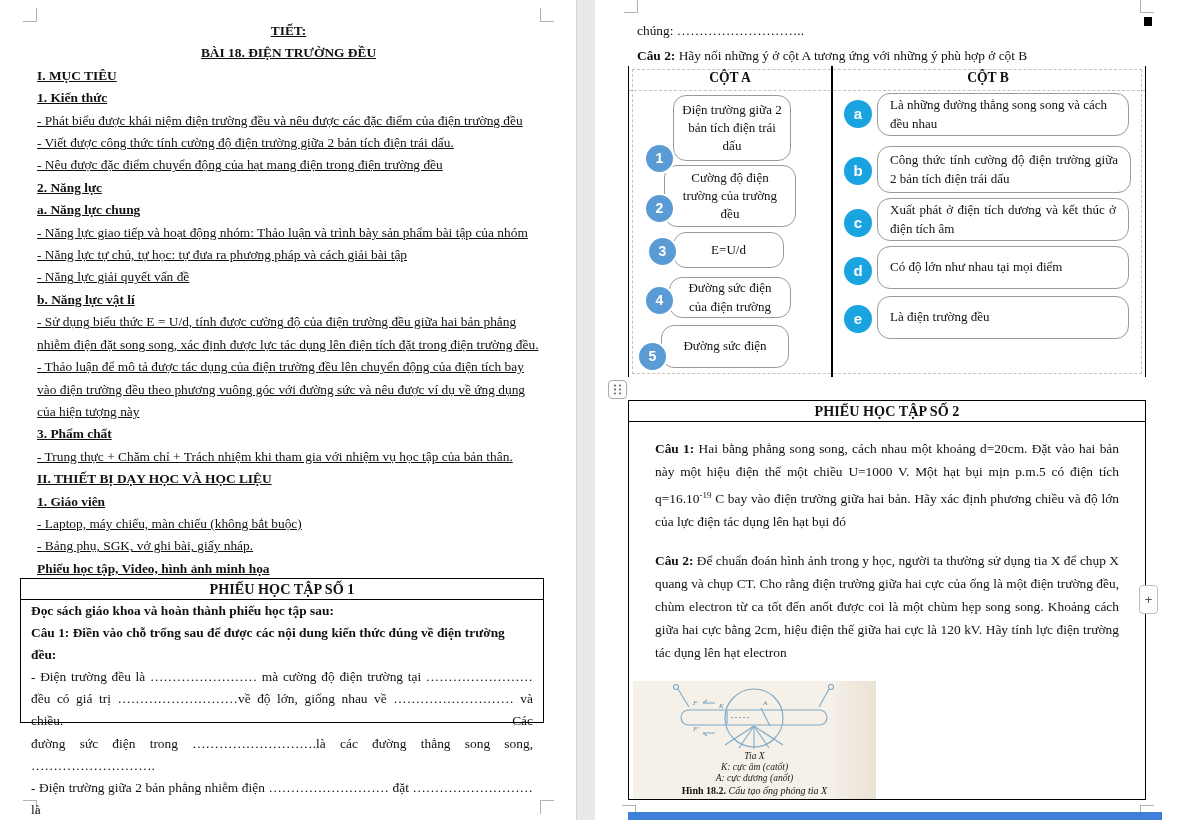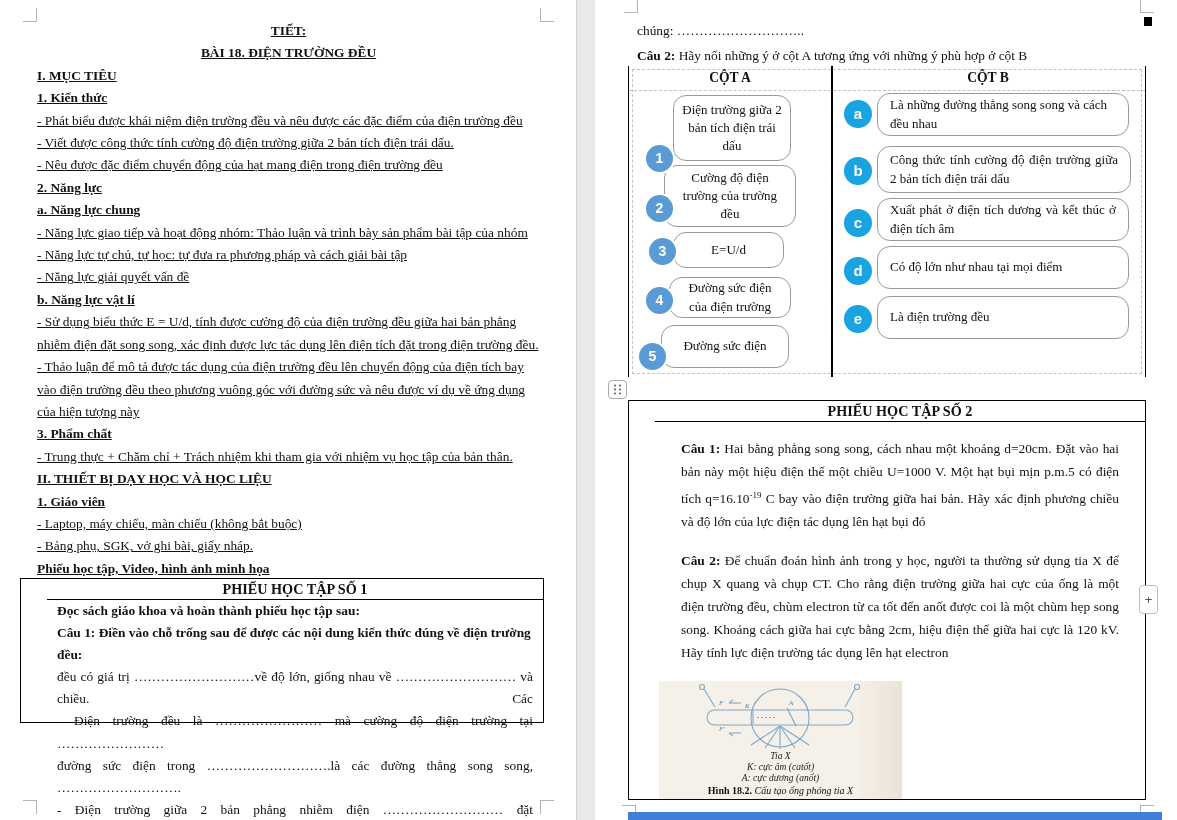--- a/index.html
+++ b/index.html
@@ -12,21 +12,21 @@
             border-left:1px solid #d4d4d4;border-right:1px solid #d4d4d4;}
   .mk{position:absolute;background:#b3b3b3;}
 
   
   .content-left{position:absolute;left:37px;top:20px;width:503px;text-decoration:underline;}
   .content-left p{margin:0;font-size:13.4px;line-height:22.4px;text-align:left;}
   .center{text-align:center !important;font-weight:bold;}
   .ln b{font-weight:bold;}
 
   
-  .sheet{position:absolute;border:1.6px solid #000;background:#fff;box-sizing:border-box;padding-left:26px;}
+  .sheet{position:absolute;border:1.6px solid #000;background:#fff;box-sizing:border-box;}
   .sheet1{left:20px;top:578px;width:524px;height:145px;}
   .sheet-title{font-weight:bold;text-align:center;font-size:14.2px;line-height:20px;border-bottom:1px solid #000;}
   .sln{margin:0;padding:0 10px;font-size:13.4px;line-height:22.1px;}
   .sp{text-align:justify;text-align-last:justify;}
 
   
   .cont{position:absolute;left:42px;top:20px;width:503px;margin:0;font-size:13.4px;line-height:22px;}
   .cau2intro{position:absolute;left:42px;top:45px;width:510px;margin:0;font-size:13.4px;line-height:22px;}
 
   .match-table{position:absolute;left:33px;top:66px;width:518px;height:311px;
@@ -158,23 +158,23 @@
     </div>
 
     <div class="sheet sheet1">
       <div class="sheet-title">PHIẾU HỌC TẬP SỐ 1</div>
       <div>
 
           <p class="sln"><b>Đọc sách giáo khoa và hoàn thành phiếu học tập sau:</b><span></span></p>
 
           <p class="sln"><b>Câu 1: Điền vào chỗ trống sau để được các nội dung kiến thức đúng về điện trường đều:</b><span></span></p>
 
+          <p class="sln sp"><b></b><span>- Điện trường đều là …………………… mà cường độ điện trường tại ……………………</span></p>
+
           <p class="sln sp"><b></b><span>đều có giá trị ………………………về độ lớn, giống nhau về ……………………… và chiều. Các</span></p>
-
-          <p class="sln sp"><b></b><span>- Điện trường đều là …………………… mà cường độ điện trường tại ……………………</span></p>
 
           <p class="sln sp"><b></b><span>đường sức điện trong ……………………….là các đường thẳng song song, ……………………….</span></p>
 
           <p class="sln sp"><b></b><span>- Điện trường giữa 2 bản phẳng nhiễm điện ……………………… đặt ……………………… là</span></p>
 
       </div>
     </div>
   </section>
 
   <div class="page-gap"></div>

